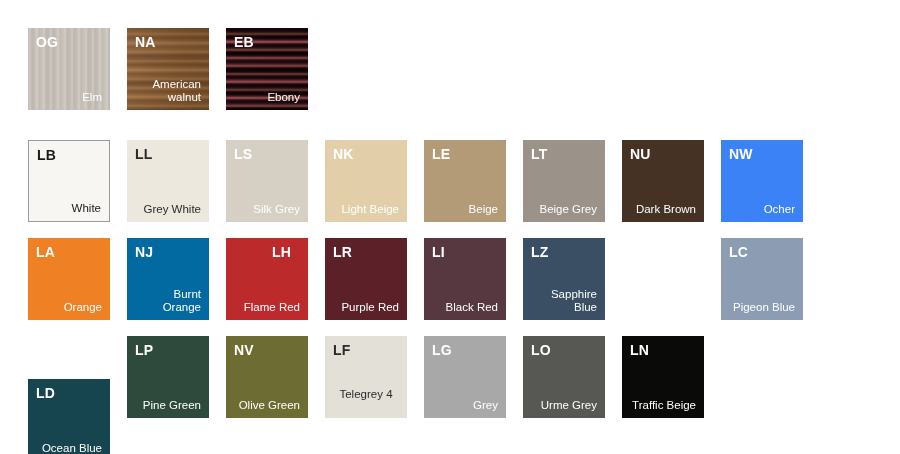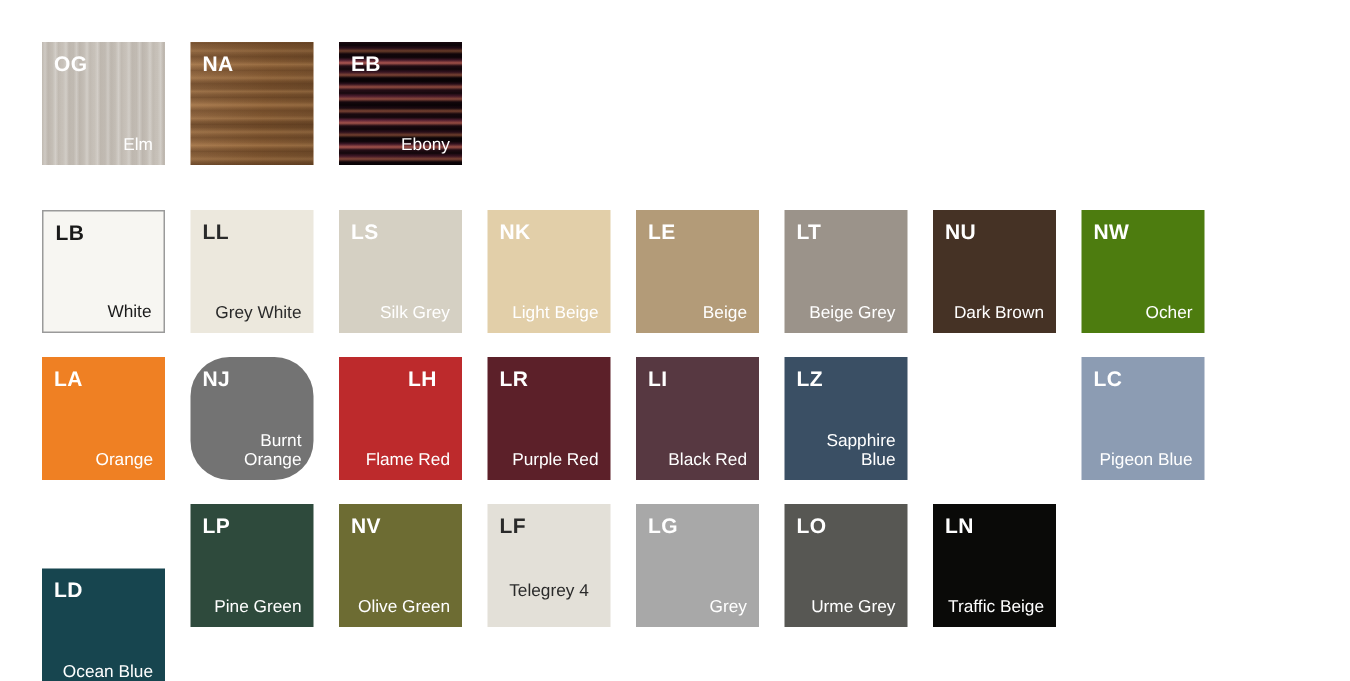--- a/index.html
+++ b/index.html
@@ -138,20 +138,21 @@
 <div id="palette-root">
   <div class="swatch-row" id="wood-row">
       <div class="swatch" style="background: rgb(200, 194, 186);">
         <div class="grain grain-elm"></div>
         <span class="swatch-code" style="color: rgb(255, 255, 255);">OG</span>
         <span class="swatch-name" style="color: rgb(255, 255, 255);">Elm</span>
       </div>
       <div class="swatch" style="background: rgb(154, 106, 61);">
         <div class="grain grain-walnut"></div>
         <span class="swatch-code" style="color: rgb(255, 255, 255);">NA</span>
+        <span class="swatch-name" style="color: rgb(255, 255, 255);">American walnut</span>
       </div>
       <div class="swatch" style="background: #ec4899;">
         <div class="grain grain-ebony"></div>
         <span class="swatch-code" style="color: rgb(255, 255, 255);">EB</span>
         <span class="swatch-name" style="color: rgb(255, 255, 255);">Ebony</span>
       </div>
     </div>
   <div class="swatch-row" id="color-row-0">
       <div class="swatch bordered" style="background: rgb(247, 246, 242);">
         <span class="swatch-code" style="color: rgb(26, 26, 26);">LB</span>
@@ -174,31 +175,31 @@
         <span class="swatch-name" style="color: rgb(255, 255, 255);">Beige</span>
       </div>
       <div class="swatch" style="background: rgb(155, 147, 138);">
         <span class="swatch-code" style="color: rgb(255, 255, 255);">LT</span>
         <span class="swatch-name" style="color: rgb(255, 255, 255);">Beige Grey</span>
       </div>
       <div class="swatch" style="background: rgb(69, 50, 37);">
         <span class="swatch-code" style="color: rgb(255, 255, 255);">NU</span>
         <span class="swatch-name" style="color: rgb(255, 255, 255);">Dark Brown</span>
       </div>
-      <div class="swatch" style="background: #4d7c0f;">
+      <div class="swatch" style="background: #3b82f6;">
         <span class="swatch-code" style="color: rgb(255, 255, 255);">NW</span>
         <span class="swatch-name" style="color: rgb(255, 255, 255);">Ocher</span>
       </div>
     </div>
   <div class="swatch-row" id="color-row-1">
       <div class="swatch" style="background: rgb(239, 128, 35);">
         <span class="swatch-code" style="color: rgb(255, 255, 255);">LA</span>
         <span class="swatch-name" style="color: rgb(255, 255, 255);">Orange</span>
       </div>
-      <div class="swatch" style="background: #737373; border-radius: 26px;">
+      <div class="swatch" style="background: #0369a1;">
         <span class="swatch-code" style="color: rgb(255, 255, 255);">NJ</span>
         <span class="swatch-name" style="color: rgb(255, 255, 255);">Burnt Orange</span>
       </div>
       <div class="swatch" style="background: rgb(189, 42, 44);">
         <span class="swatch-code" style="color: rgb(255, 255, 255); padding-left: 38px;">LH</span>
         <span class="swatch-name" style="color: rgb(255, 255, 255);">Flame Red</span>
       </div>
       <div class="swatch" style="background: rgb(92, 32, 41);">
         <span class="swatch-code" style="color: rgb(255, 255, 255);">LR</span>
         <span class="swatch-name" style="color: rgb(255, 255, 255);">Purple Red</span>

